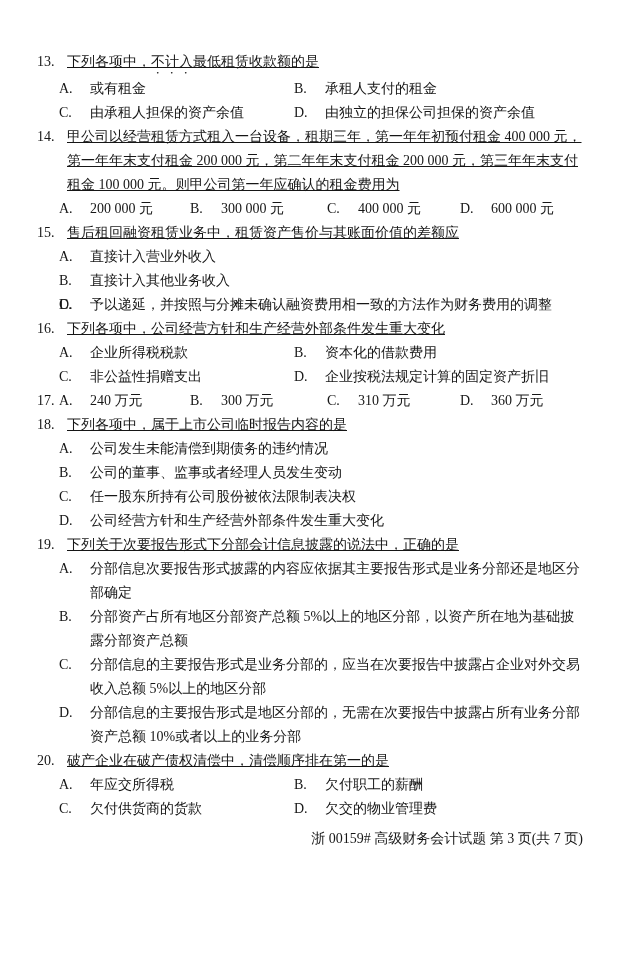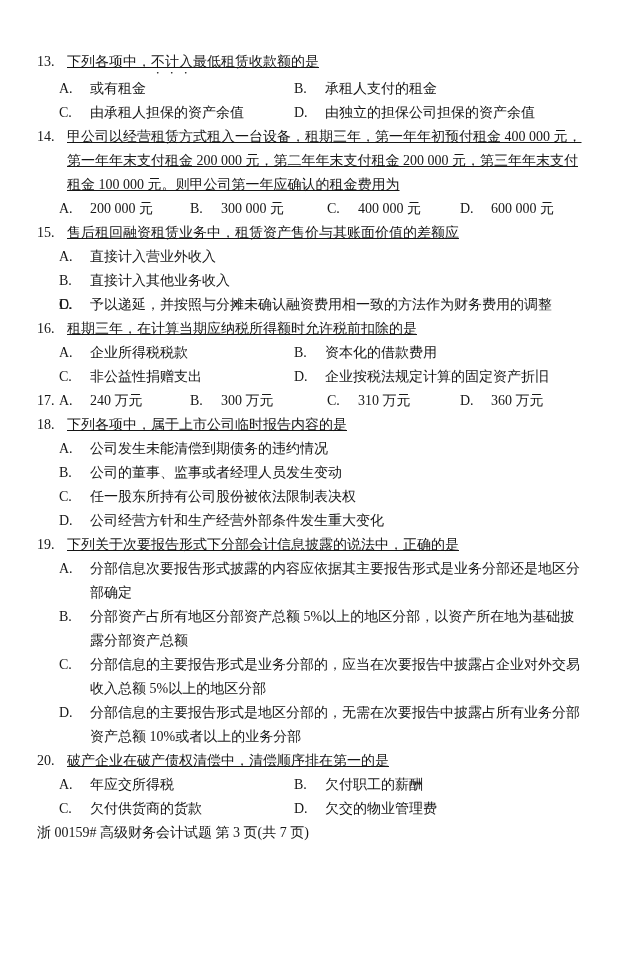--- a/index.html
+++ b/index.html
@@ -61,21 +61,22 @@
   }
   .options.two-col {
     display: grid;
     grid-template-columns: 235px 1fr;
   }
   .options.four-col {
     display: grid;
     grid-template-columns: 131px 137px 133px 1fr;
   }
   .footer {
-    text-align: left;
+    text-align: right;
+    margin-top: 6px;
     font-size: 14px;
     line-height: 24px;
   }
 </style>
 </head>
 <body>
 
 <div class="sheet">
   <div class="page">
     <div id="question-list">
@@ -104,21 +105,21 @@
     <span class="stem-text"><span>售后租回融资租赁业务中，租赁资产售价与其账面价值的差额应</span></span>
     <div class="options one-col">
             <div class="option"><span class="olabel">A.</span><span class="otext">直接计入营业外收入</span></div>
             <div class="option"><span class="olabel">B.</span><span class="otext">直接计入其他业务收入</span></div>
             <div class="option"><span class="olabel">C.</span></div>
             <div class="option"><span class="olabel">D.</span><span class="otext">予以递延，并按照与分摊未确认融资费用相一致的方法作为财务费用的调整</span></div>
           </div>
   </div>
         <div class="question">
     <span class="qnum">16.</span>
-    <span class="stem-text"><span>租期三年，在计算当期应纳税所得额时允许税前扣除的是</span></span>
+    <span class="stem-text"><span>下列各项中，公司经营方针和生产经营外部条件发生重大变化</span></span>
     <div class="options two-col">
             <div class="option"><span class="olabel">A.</span><span class="otext">企业所得税税款</span></div>
             <div class="option"><span class="olabel">B.</span><span class="otext">资本化的借款费用</span></div>
             <div class="option"><span class="olabel">C.</span><span class="otext">非公益性捐赠支出</span></div>
             <div class="option"><span class="olabel">D.</span><span class="otext">企业按税法规定计算的固定资产折旧</span></div>
           </div>
   </div>
         <div class="question">
     <span class="qnum">17.</span>
     <div class="options four-col">

